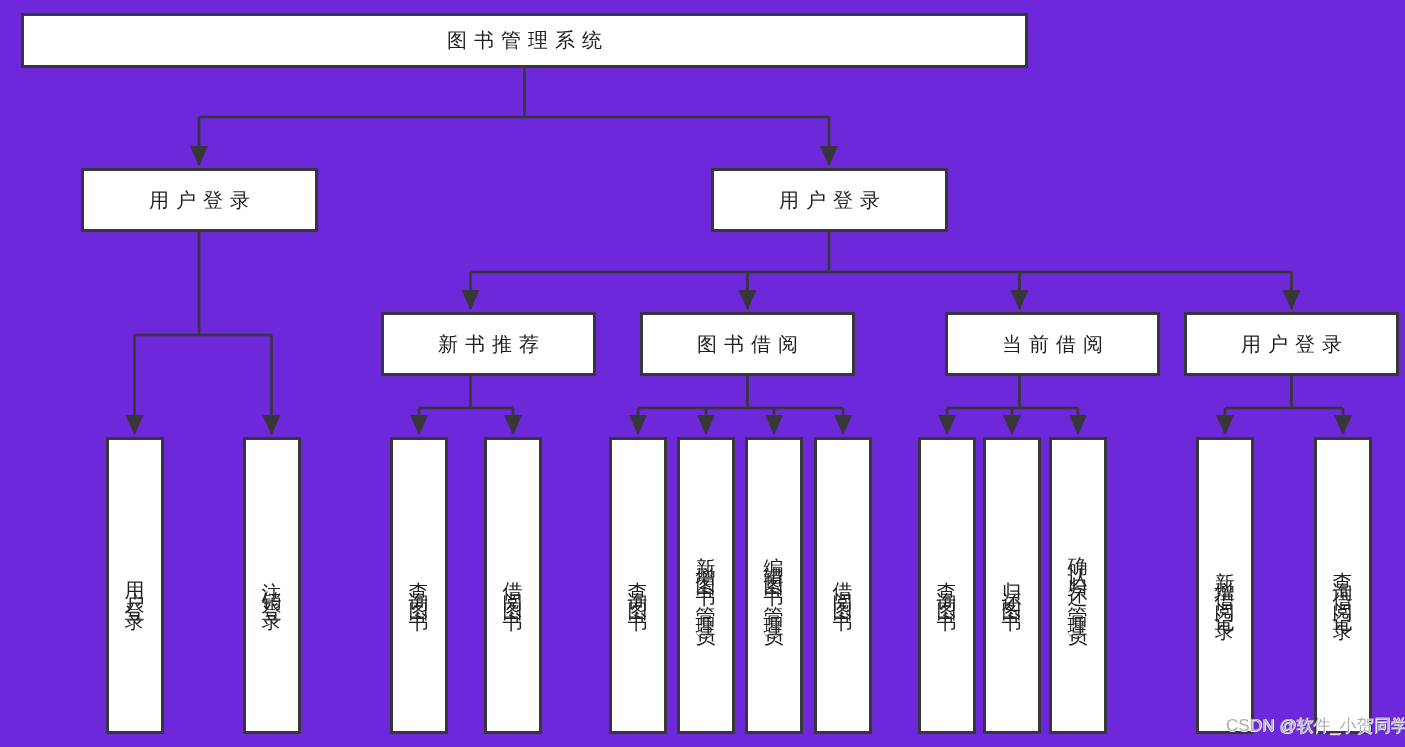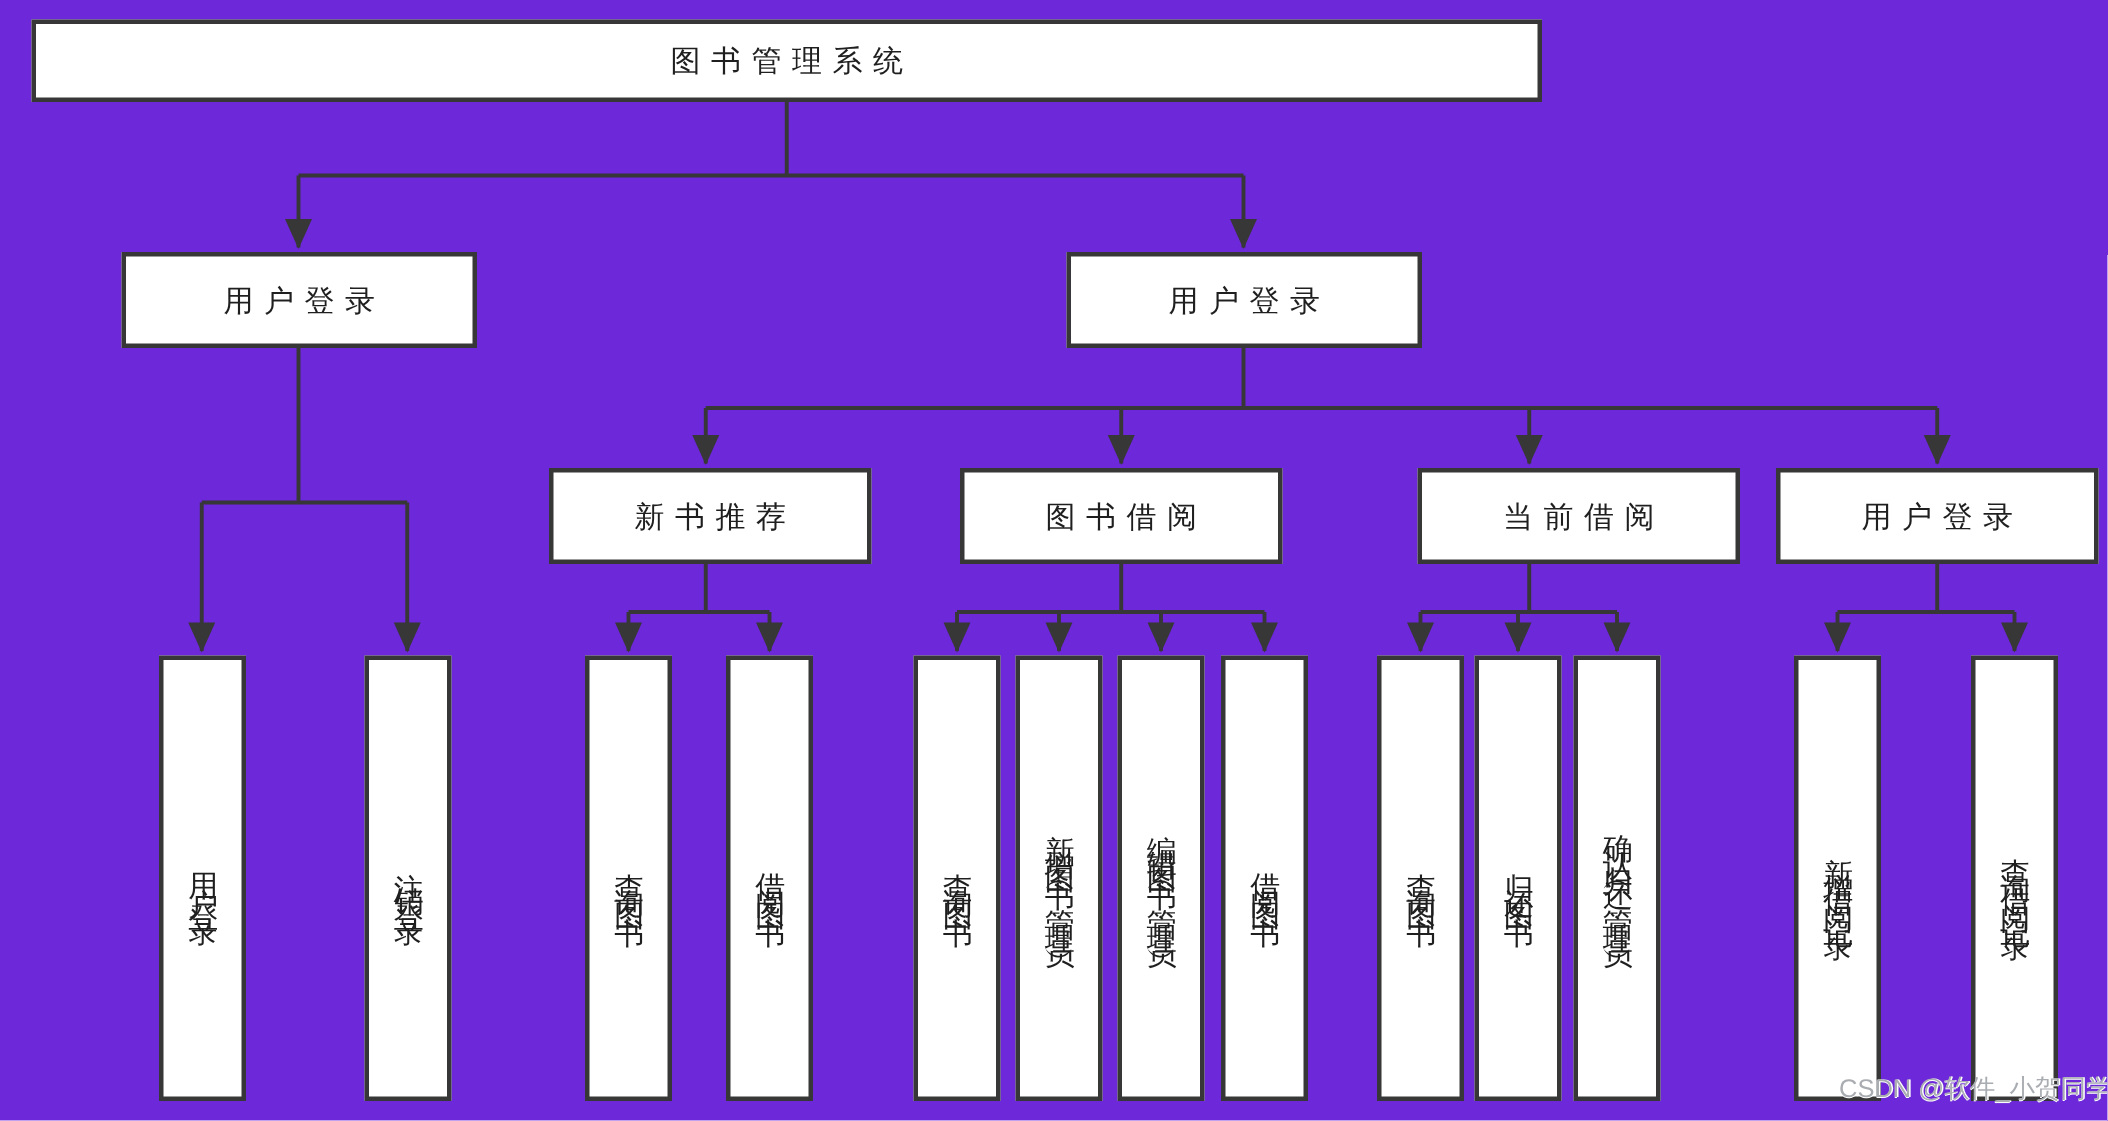--- a/index.html
+++ b/index.html
@@ -22,21 +22,21 @@
   }
   .watermark {
     position:absolute; left:1226px; top:714px; z-index:5;
     font-size:17px; color:#a9adb2; white-space:nowrap;
     text-shadow:0 1px 0 #ffffff, 1px 0 0 #ffffff;
   }
   
   #n-root { left:21px;  top:13px;  width:1007px; height:55px; }
   #n-l2a  { left:81px;  top:168px; width:237px;  height:64px; }
   #n-l2b  { left:711px; top:168px; width:237px;  height:64px; }
-  #n-l3a  { left:366px; top:312px; width:215px;  height:64px; }
+  #n-l3a  { left:381px; top:312px; width:215px;  height:64px; }
   #n-l3b  { left:640px; top:312px; width:215px;  height:64px; }
   #n-l3c  { left:945px; top:312px; width:215px;  height:64px; }
   #n-l3d  { left:1184px;top:312px; width:215px;  height:64px; }
   .leaf   { top:437px; width:58px; height:297px; }
   #f-ul0 { left:106px; }  #f-ul1 { left:243px; }
   #f-nb0 { left:390px; }  #f-nb1 { left:484px; }
   #f-bb0 { left:609px; }  #f-bb1 { left:677px; }
   #f-bb2 { left:745px; }  #f-bb3 { left:814px; }
   #f-cb0 { left:918px; }  #f-cb1 { left:983px; }  #f-cb2 { left:1049px; }
   #f-br0 { left:1196px; } #f-br1 { left:1314px; }

